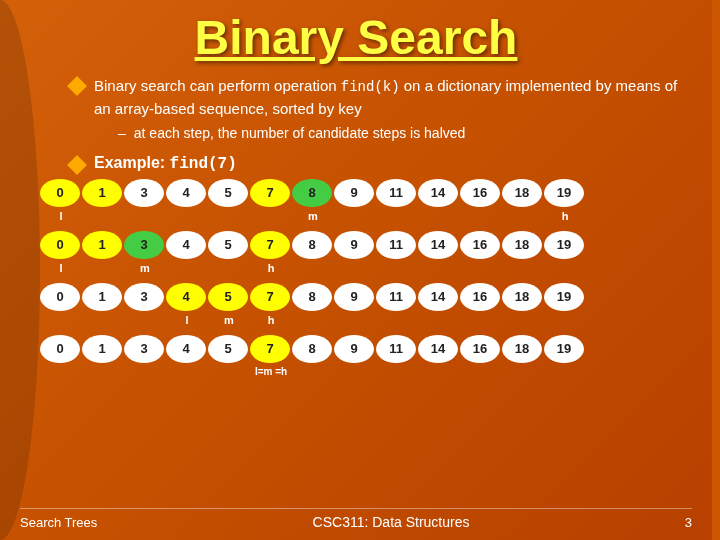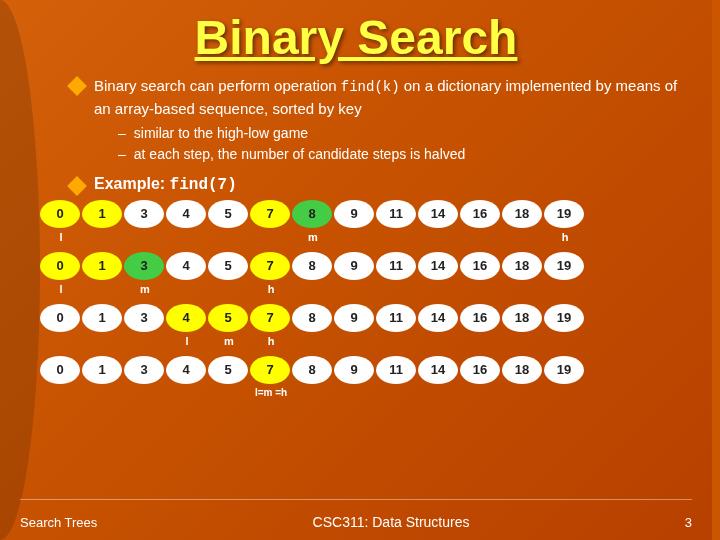--- a/index.html
+++ b/index.html
@@ -171,21 +171,21 @@
 
     .footer {
       position: absolute;
       bottom: 10px;
       left: 20px;
       right: 20px;
       display: flex;
       justify-content: space-between;
       align-items: center;
       border-top: 1px solid rgba(255,255,255,0.4);
-      padding-top: 14px;
+      padding-top: 5px;
     }
 
     .footer-left {
       color: white;
       font-size: 13px;
     }
 
     .footer-center {
       color: white;
       font-size: 14px;
@@ -211,21 +211,20 @@
 
   <div class="content">
 
     <div class="bullet-item">
       <div class="diamond"></div>
       <div>
         <div class="bullet-text">
           Binary search can perform operation <span class="code">find(k)</span> on a dictionary implemented by means of an array-based sequence, sorted by key
         </div>
         <div class="sub-bullets">
-          <div class="sub-bullet">similar to the high-low game</div>
           <div class="sub-bullet">at each step, the number of candidate steps is halved</div>
         </div>
       </div>
     </div>
 
     <div class="bullet-item">
       <div class="diamond"></div>
       <div class="example-label">
         Example: <span class="code">find(7)</span>
       </div>

